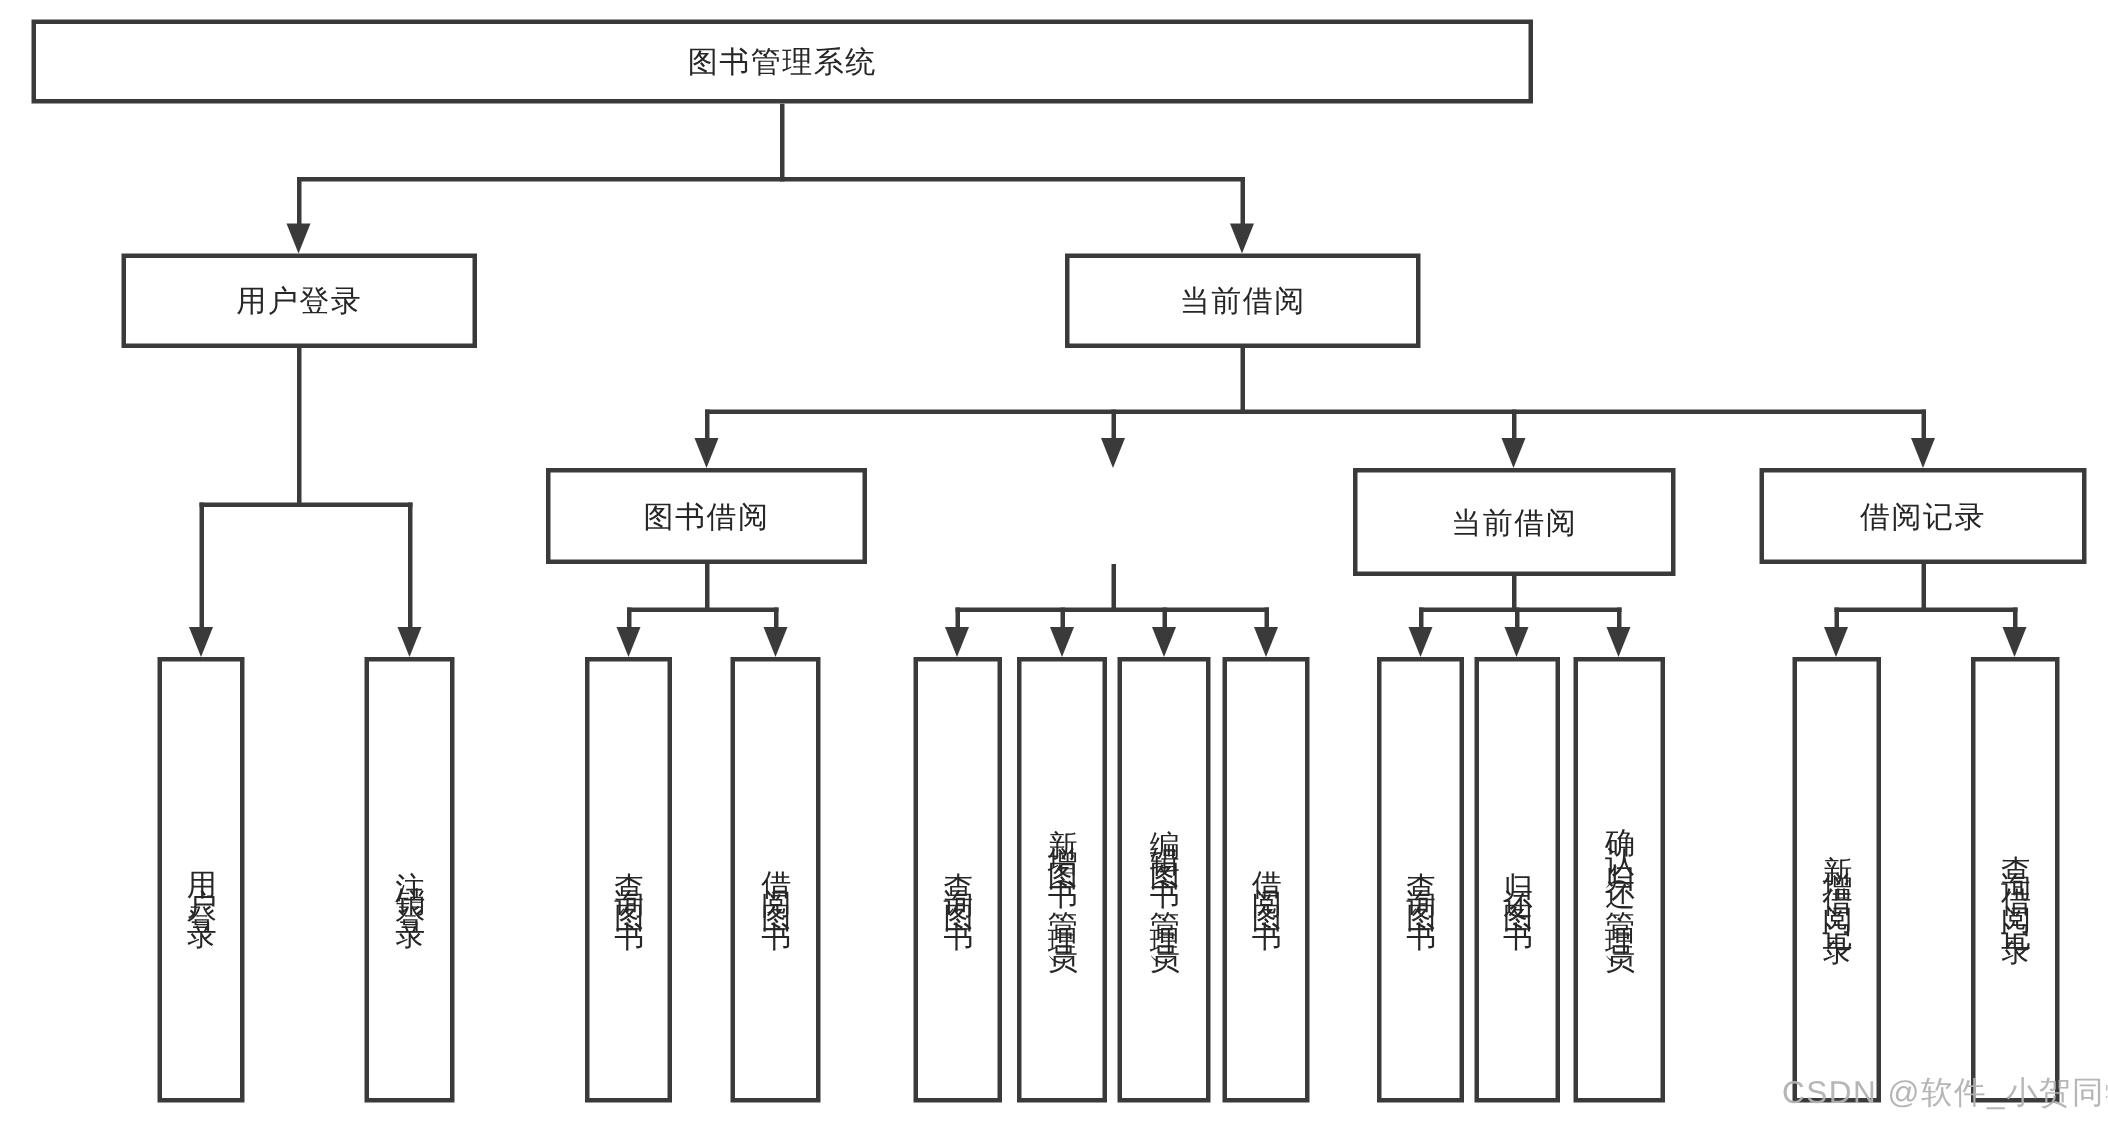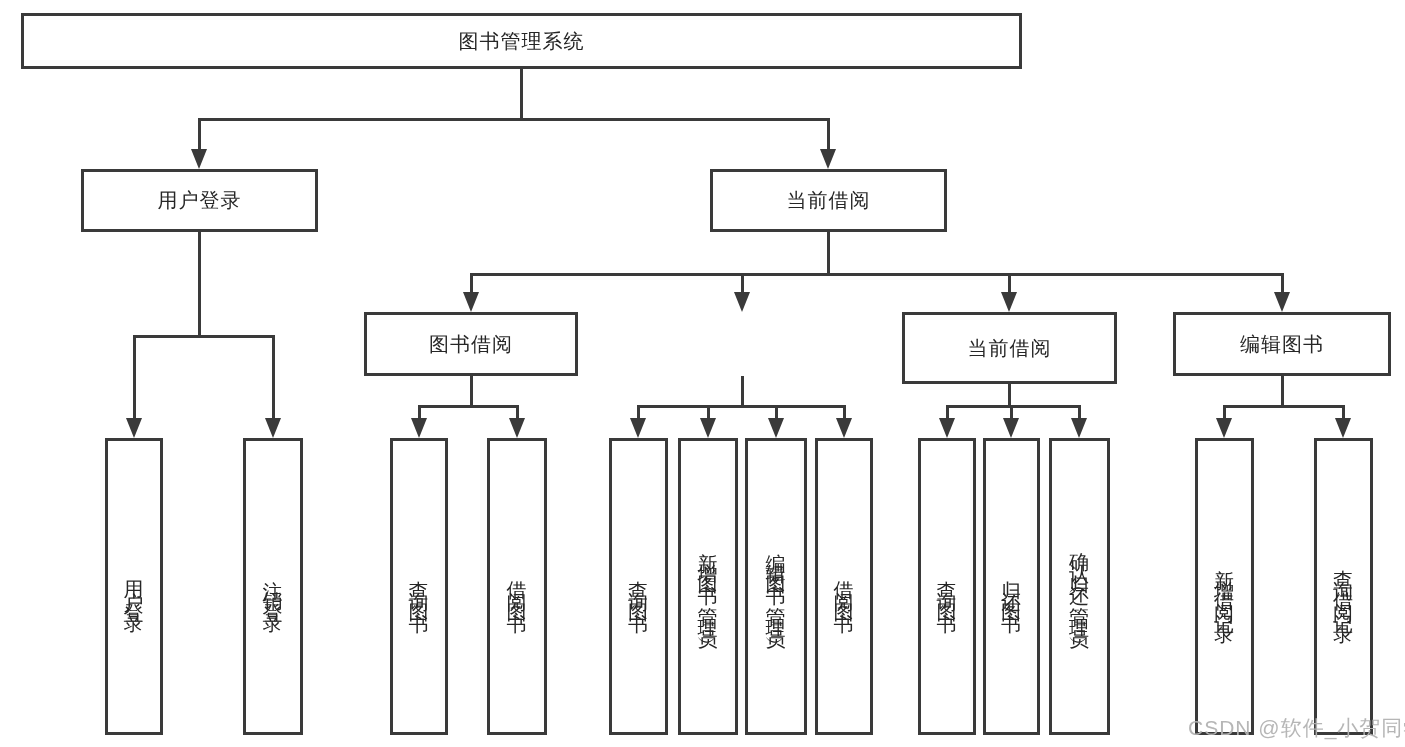--- a/index.html
+++ b/index.html
@@ -124,21 +124,21 @@
     <span>当前借阅</span>
   </div>
 
   <div class="box hbox" style="left:364px; top:312px; width:214px; height:64px;">
     <span>图书借阅</span>
   </div>
   <div class="box hbox" style="left:902px; top:312px; width:215px; height:72px;">
     <span>当前借阅</span>
   </div>
   <div class="box hbox" style="left:1173px; top:312px; width:218px; height:64px;">
-    <span>编辑图书</span>
+    <span>借阅记录</span>
   </div>
 
   <div class="box leaf" style="left:105px; top:438px; width:58px; height:297px;">
     <span class="v-label">用户登录</span>
   </div>
   <div class="box leaf" style="left:243px; top:438px; width:60px; height:297px;">
     <span class="v-label">注销登录</span>
   </div>
   <div class="box leaf" style="left:390px; top:438px; width:58px; height:297px;">
     <span class="v-label">查询图书</span>

